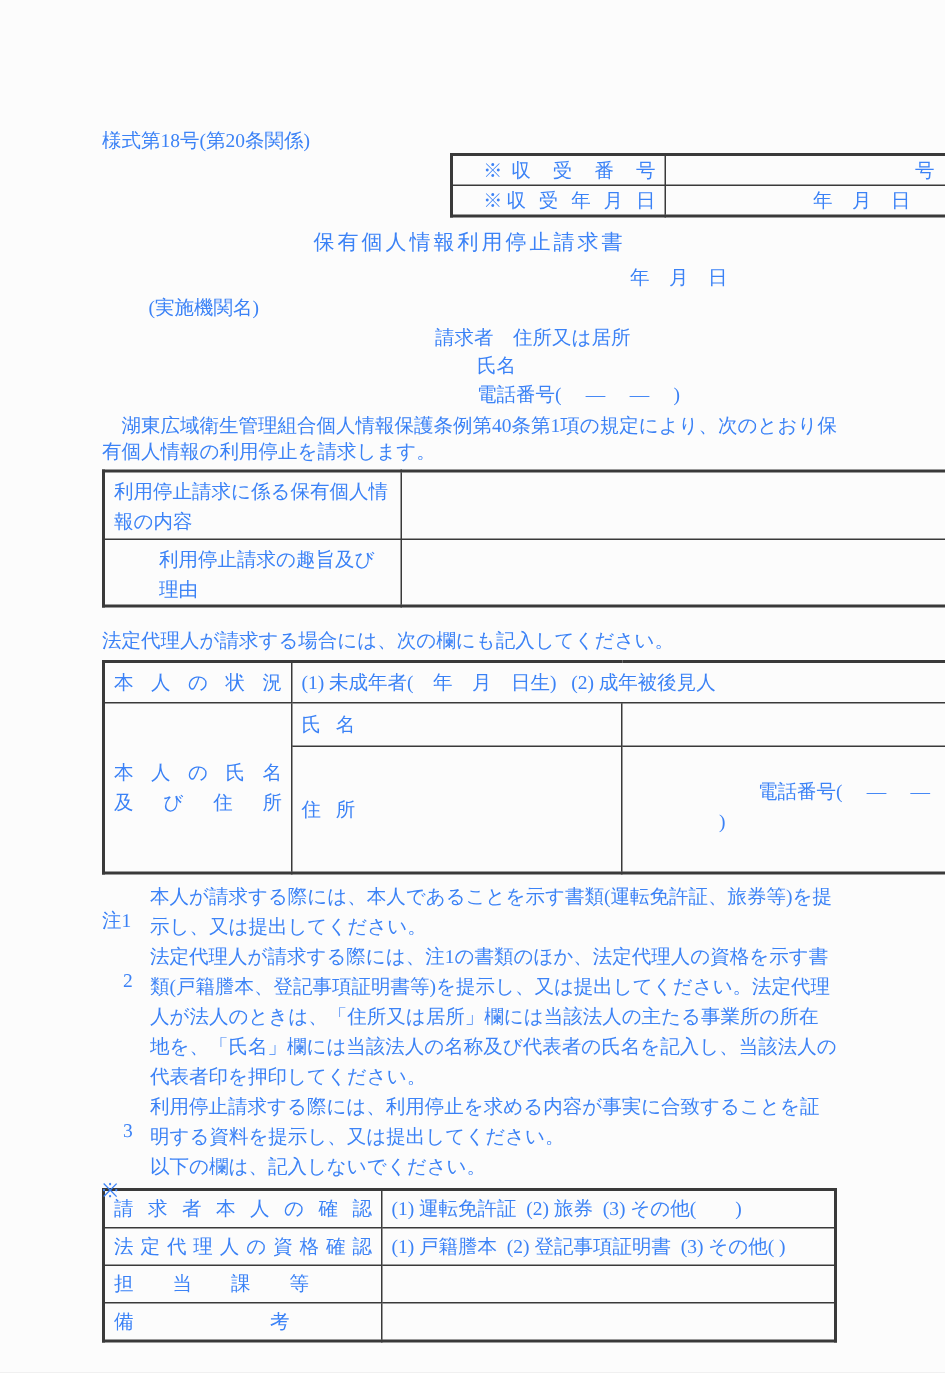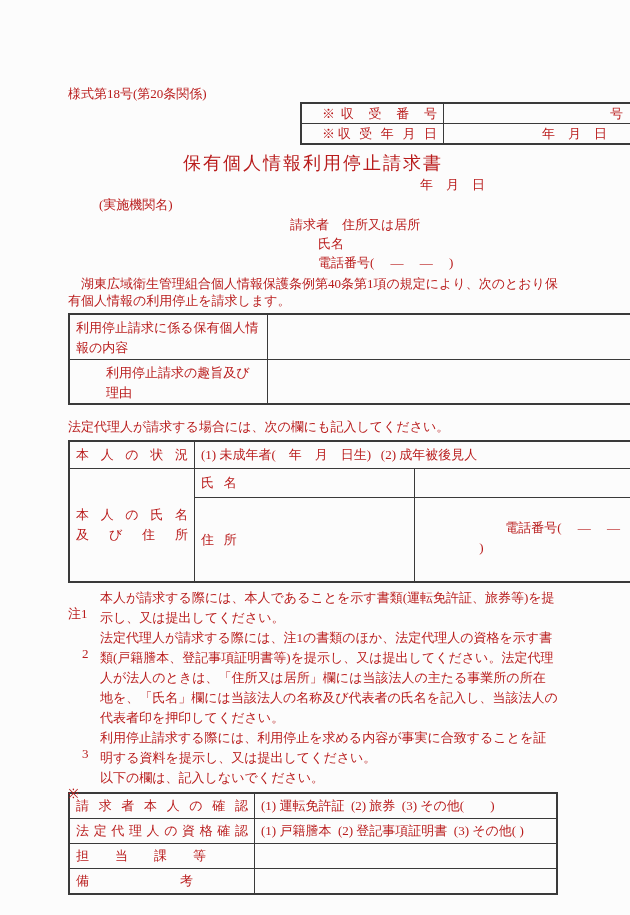--- a/index.html
+++ b/index.html
@@ -1,40 +1,40 @@
 <!DOCTYPE html>
 <html><head>
 <meta charset="utf-8">
 <style>
   html,body{margin:0;padding:0;background:#e8e8e8;}
   .page{
     position:relative;
     width:630px;height:915px;
     margin:0 auto;
     background:#fcfcfc;
-    color:#b91c1c;
+    color:#3b82f6;
     box-sizing:border-box;
     padding:86px 72px 0 68px;
     overflow:hidden;
     font-family:"Liberation Serif","DejaVu Serif",serif;
     font-size:13px;line-height:20px;
   }
   table{border-collapse:collapse;table-layout:fixed;}
   td{border:1px solid #3a3a3a;padding:0 6px;vertical-align:middle;overflow:hidden;}
   .outer2{border:2px solid #3a3a3a;}
   .pre{white-space:pre-wrap;}
   .spread{text-align:justify;text-align-last:justify;}
   .form-number{height:16px;line-height:16px;}
   .receipt-table{width:290px;margin-left:232px;}
   .receipt-table td{height:19px;line-height:19px;}
   .receipt-table .c1{width:115px;padding-left:20px;}
   .receipt-table .c2{width:173px;}
   .receipt-table .v-num{text-align:right;padding-right:10px;}
   .receipt-table .v-date{text-align:right;padding-right:26px;}
-  .doc-title{margin-top:10px;text-align:center;font-size:18px;letter-spacing:2px;line-height:16px;}
+  .doc-title{margin-top:10px;text-align:center;font-size:14px;letter-spacing:2px;line-height:16px;}
   .date-line{margin-top:6px;margin-left:352px;line-height:16px;}
   .agency{margin-top:4px;margin-left:31px;line-height:16px;}
   .requester{margin-top:2px;margin-left:222px;line-height:19px;}
   .requester .ind{margin-left:28px;}
   .intro{margin:3px 0 0 0;line-height:17px;text-indent:13px;}
   .t-request{width:586px;margin-top:4px;}
   .t-request .c1{width:185px;}
   .t-request td{vertical-align:top;padding-top:3px;line-height:20px;}
   .t-request .r1 td{height:41px;}
   .t-request .r2 td{height:29px;padding-left:36px;}

